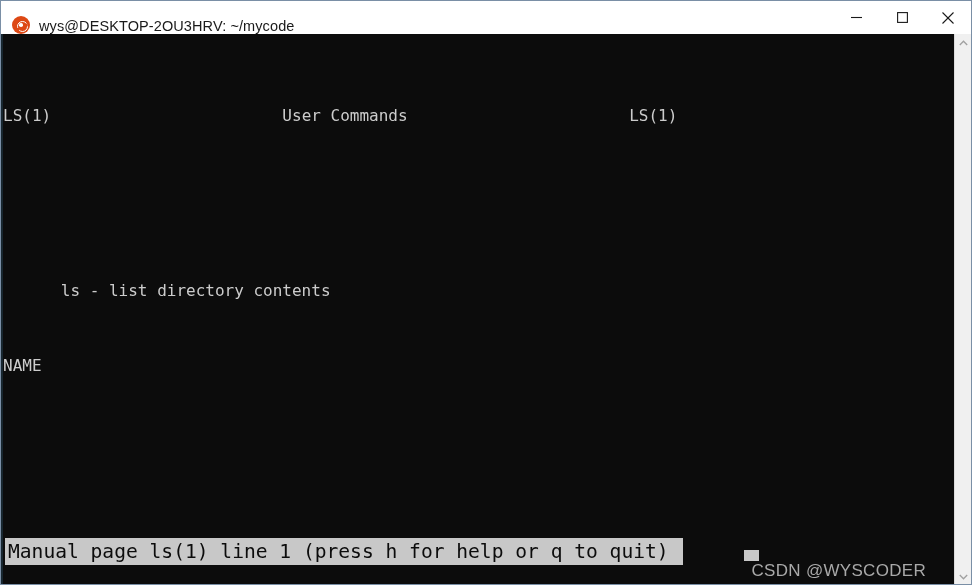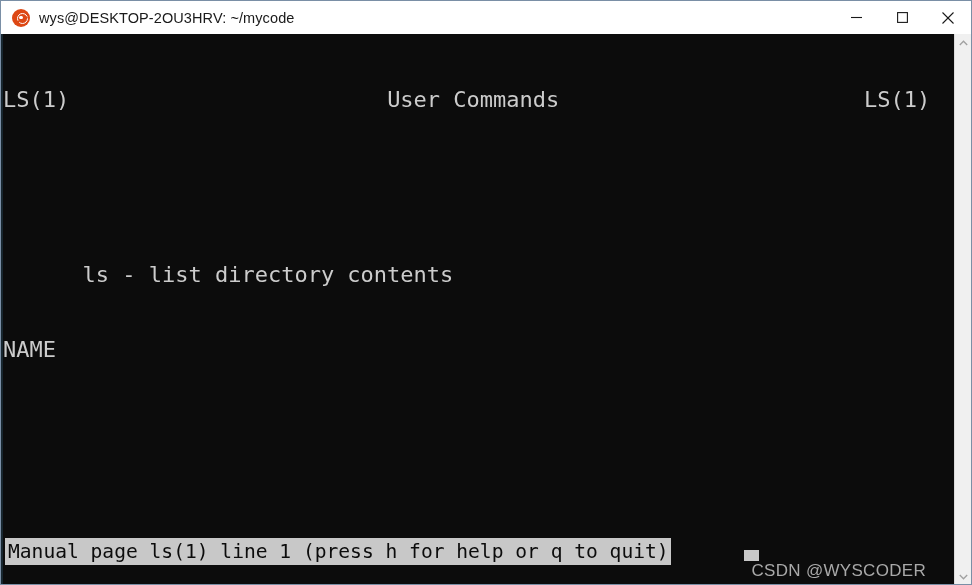--- a/index.html
+++ b/index.html
@@ -17,21 +17,21 @@
     background: #ffffff;
     border: 1px solid #7a8fa6;
     overflow: hidden;
   }
 
   
   #titlebar {
     position: absolute; left: 0; top: 0;
     width: 970px; height: 33px;
     background: #ffffff;
-    display: flex; align-items: center;
+    display: flex; align-items: flex-end;
   }
   #app-icon {
     width: 18px; height: 18px;
     margin-left: 11px; margin-right: 9px;
     border-radius: 50%;
     background: #dd4814;
     position: relative; flex: none;
   }
   #app-icon::before {
     content: ""; position: absolute;
@@ -74,43 +74,43 @@
     width: 953px; height: 551px;
     background: #0c0c0c;
     border-left: 2px solid #17262f;
     overflow: hidden;
   }
   #screen {
     position: absolute;
     left: 0; top: 0;
     width: 953px; height: 551px;
     font-family: "DejaVu Sans Mono", "Liberation Mono", monospace;
-    font-size: 22px;
+    font-size: 16px;
     line-height: 25px;
     color: #cccccc;
     white-space: pre;
     letter-spacing: 0px;
-    padding-top: 3px;
+    padding-top: 19px;
   }
   .row { height: 25px; white-space: pre; }
   .blank { height: 25px; }
 
   
   #statusline {
     position: absolute;
     left: 2px; top: 504px;
     height: 27px;
     background: #c8c8c8;
     color: #0c0c0c;
     font-family: "DejaVu Sans Mono", "Liberation Mono", monospace;
     font-size: 19.6px;
     line-height: 27px;
     white-space: pre;
     padding-left: 3px;
-    padding-right: 2px;
+    padding-right: 14px;
   }
   #cursor {
     position: absolute;
     left: 741px; top: 516px;
     width: 15px; height: 11px;
     background: #c8c8c8;
   }
 
   
   #watermark {

